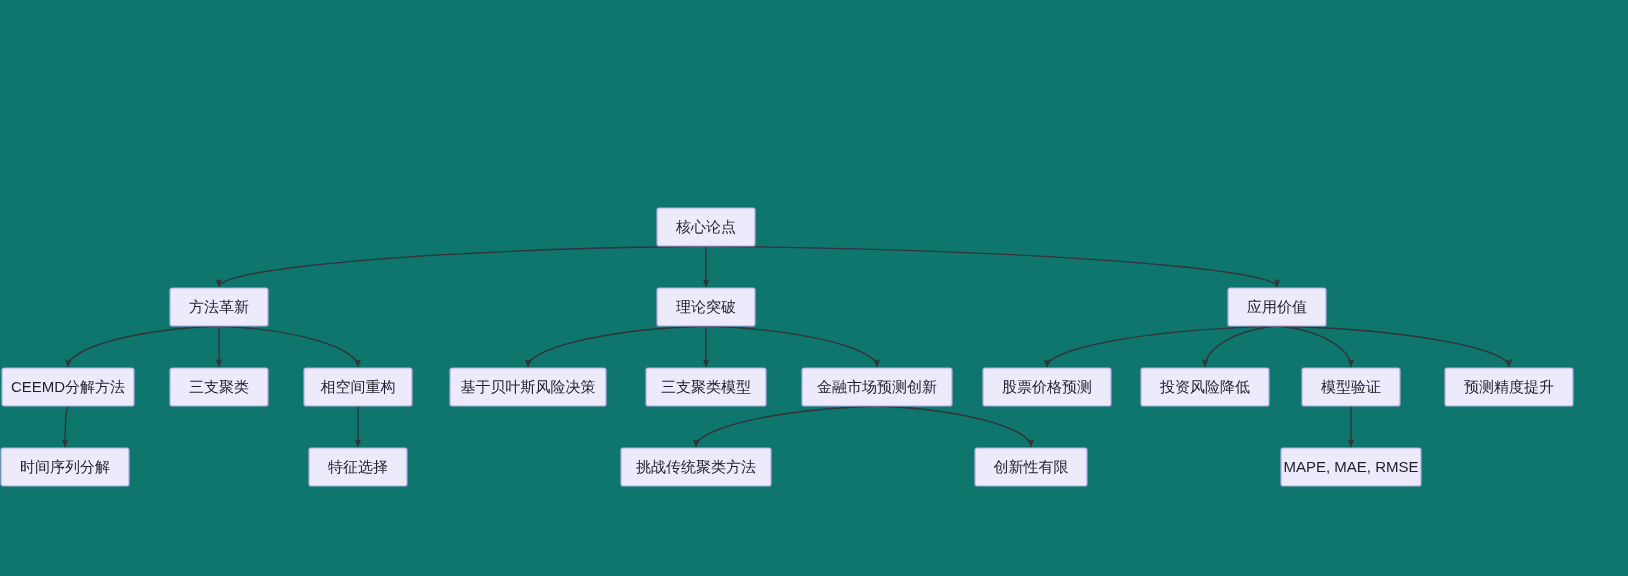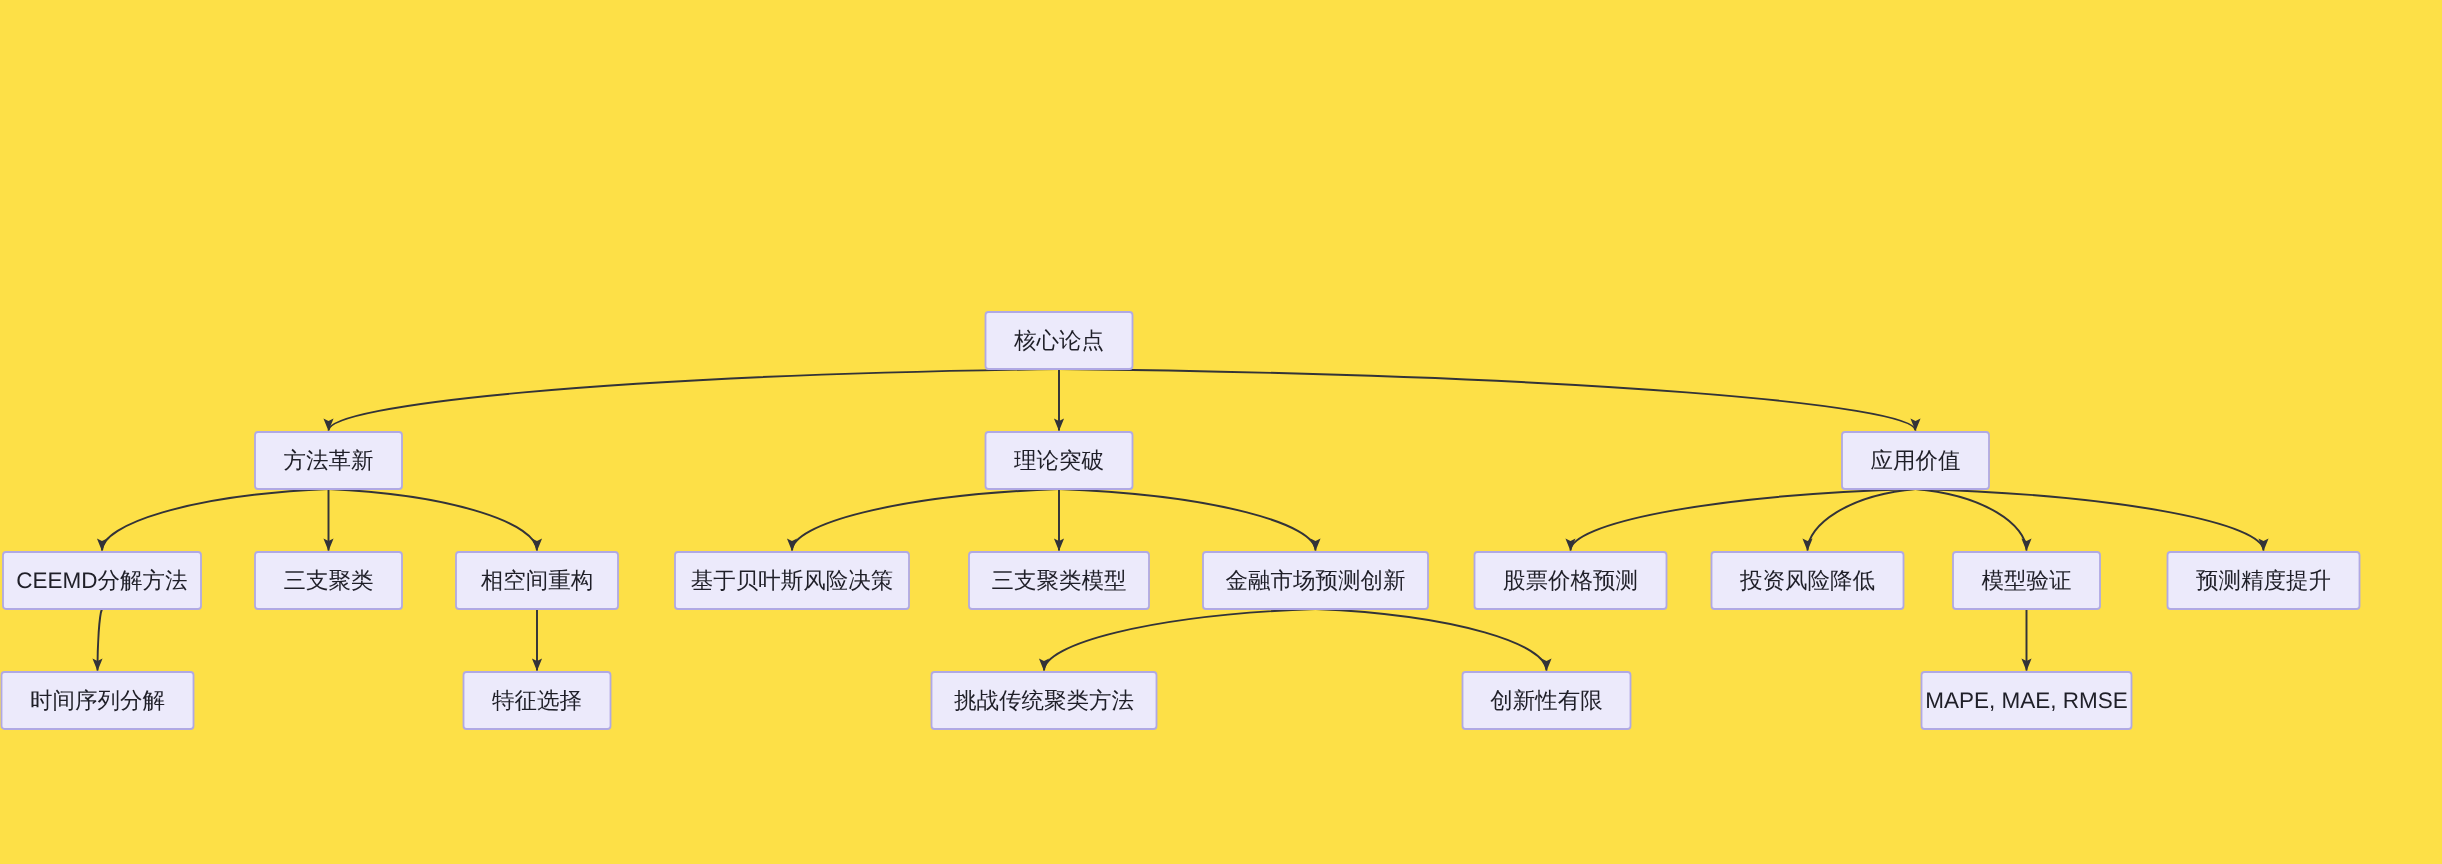--- a/index.html
+++ b/index.html
@@ -10,21 +10,21 @@
   body {
     width: 1628px;
     height: 576px;
     overflow: hidden;
     font-family: "Liberation Sans", "DejaVu Sans", sans-serif;
   }
   #diagram-root {
     position: relative;
     width: 1628px;
     height: 576px;
-    background: #fde047;
+    background: #0f766e;
   }
   svg#flowchart {
     position: absolute;
     top: 0;
     left: 0;
     width: 1628px;
     height: 576px;
     display: block;
   }
   .node-rect {

